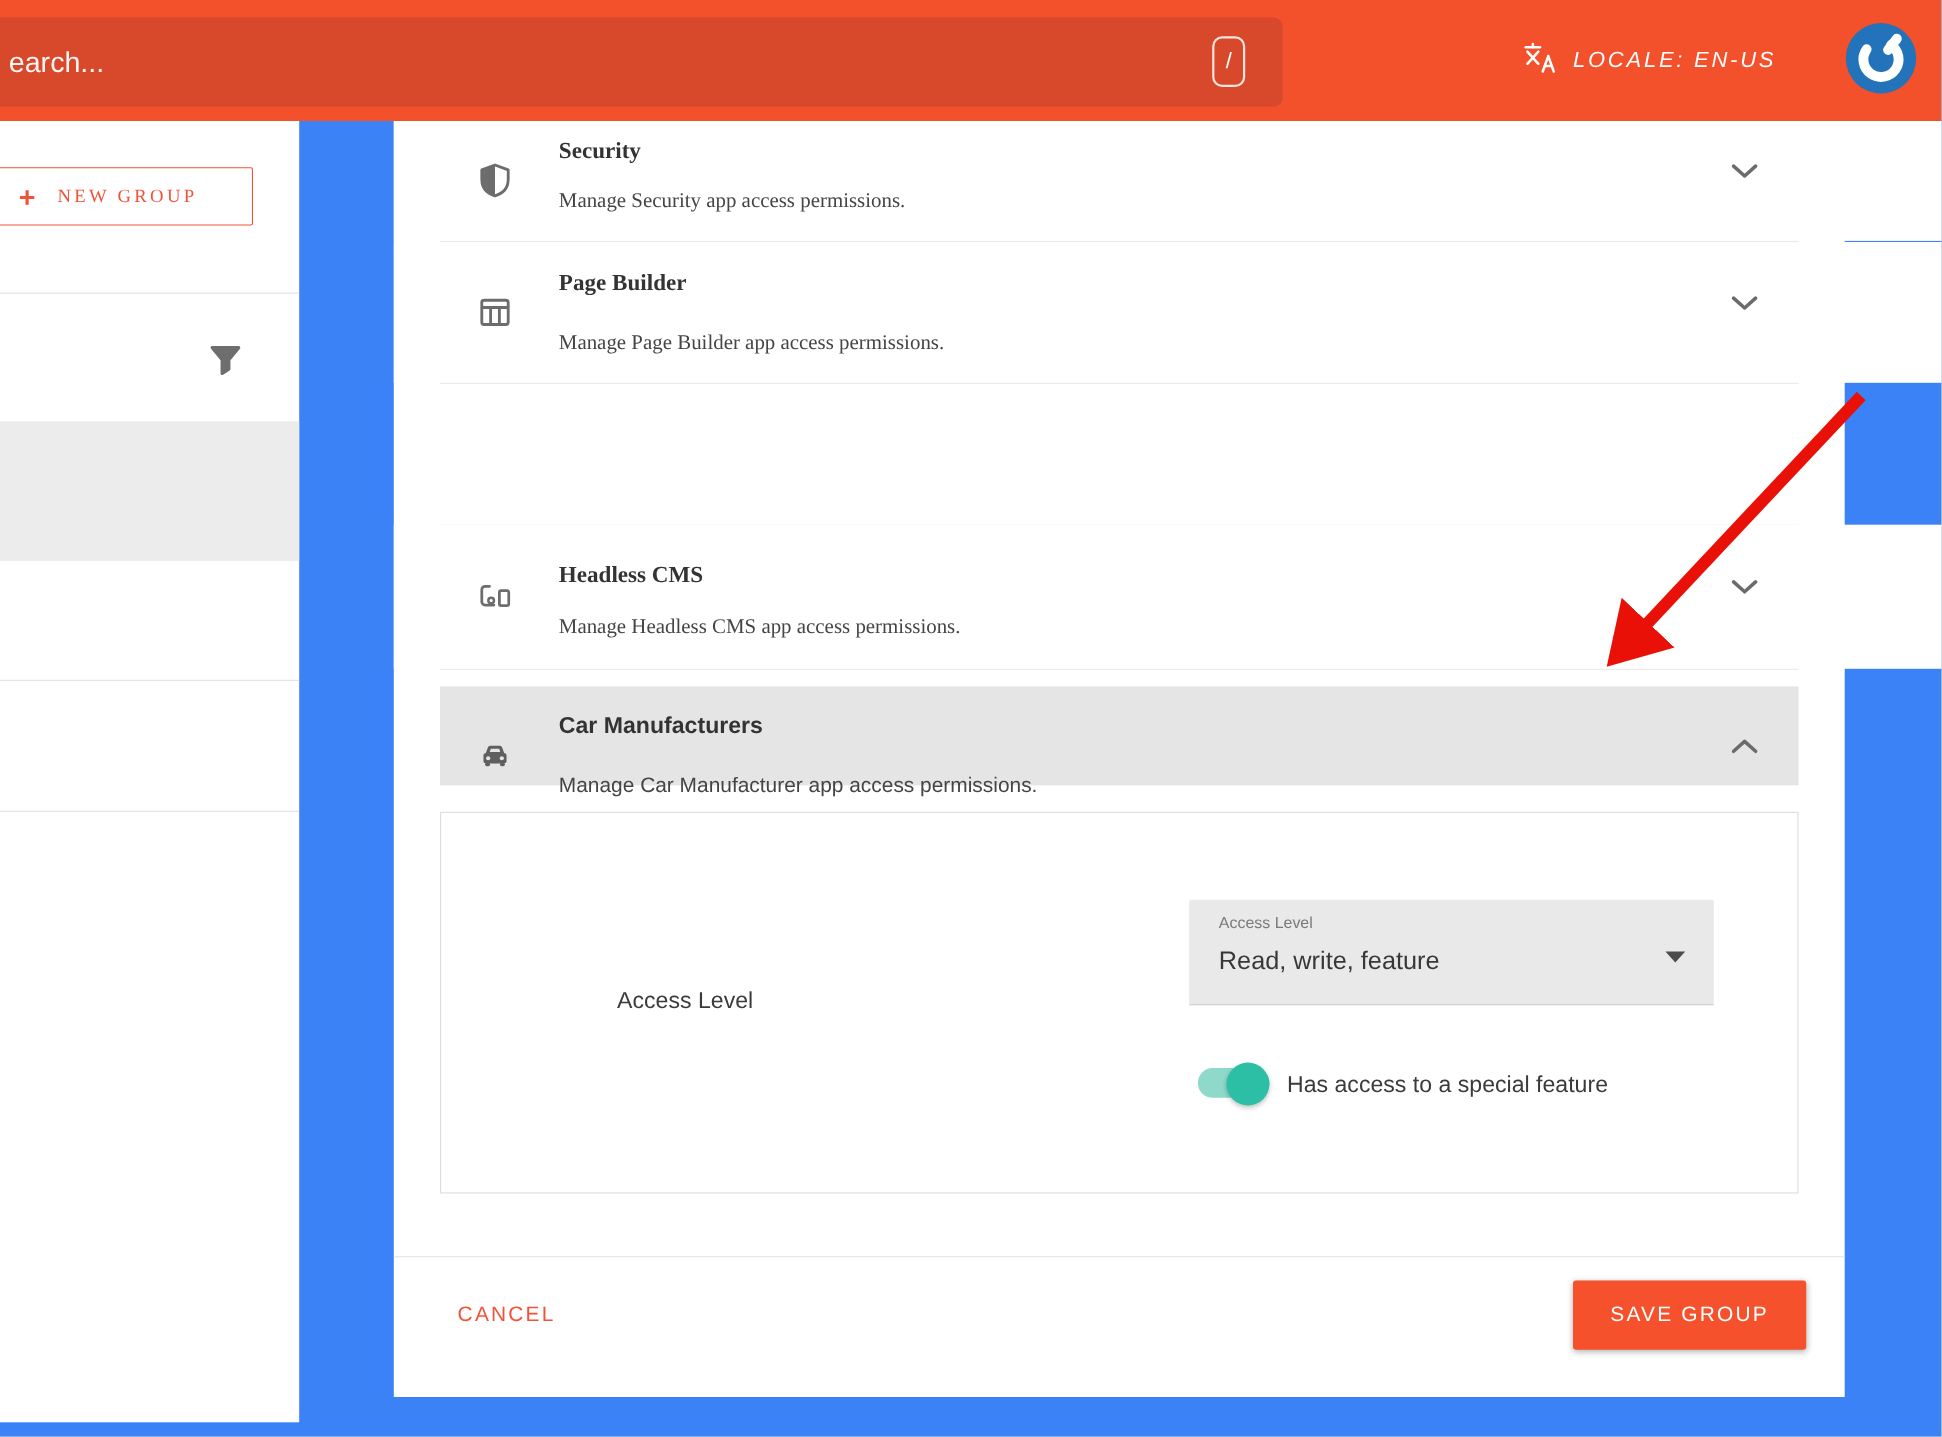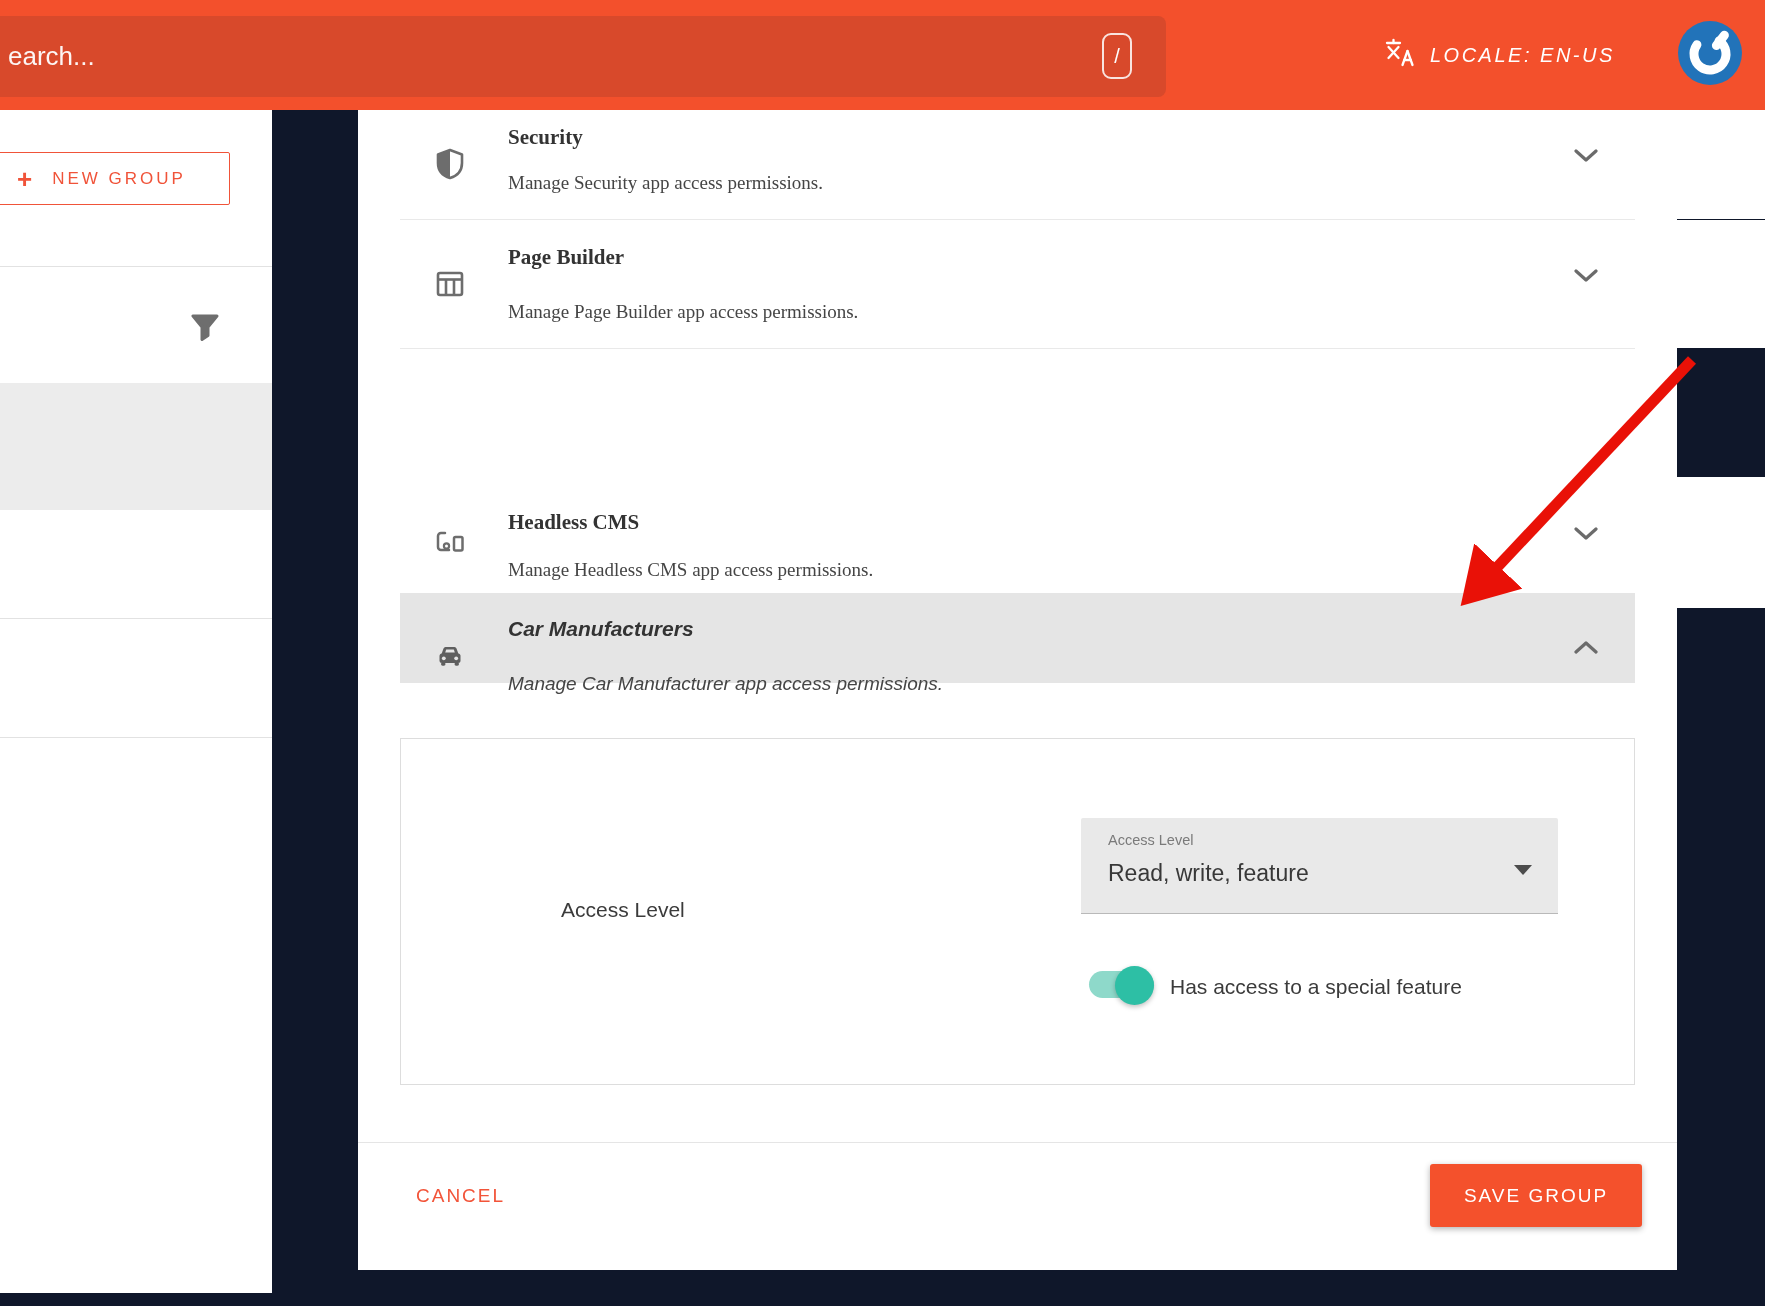--- a/index.html
+++ b/index.html
@@ -1,51 +1,51 @@
 <!DOCTYPE html>
 <html><head>
 <meta charset="utf-8">
 <style>
   * { margin:0; padding:0; box-sizing:border-box; }
   html,body { width:1765px; height:1306px; }
   body { font-family:"Liberation Sans","DejaVu Sans",sans-serif; background:#efefef; }
-  #app { position:relative; width:1765px; height:1306px; overflow:hidden; background:#0f172a;padding-left:16px; }
+  #app { position:relative; width:1765px; height:1306px; overflow:hidden; background:#3b82f6;padding-left:16px; }
   .abs { position:absolute; }
 
   
   .topbar { left:0; top:0; width:1765px; height:110px; background:#f3502c; }
   .searchbox { left:0; top:16px; width:1166px; height:81px; background:#d8492b; border-radius:0 8px 8px 0; }
   .search-text { left:8px; top:0; height:81px; line-height:81px; font-size:26px; color:rgba(255,255,255,.95); }
   .slash-badge { left:1102px; top:17px; width:30px; height:46px; border:2px solid rgba(255,255,255,.85);
                  border-radius:9px; color:#fff; font-size:20px; text-align:center; line-height:42px; }
   .locale-wrap { left:1384px; top:0; height:110px; display:flex; align-items:center; cursor:pointer; }
   .locale-text { margin-left:14px; color:#fff; font-size:20px; letter-spacing:2.5px;font-style:italic; }
   .logo { left:1678px; top:21px; width:64px; height:64px; border-radius:50%; background:#2273b9; }
 
   
   .sidebar { left:0; top:110px; width:272px; height:1183px; background:#fff; }
   .new-group-btn { left:-24px; top:42px; width:254px; height:53px; border:1px solid #f05339; border-radius:2px;
                    display:flex; align-items:center; padding-left:40px; cursor:pointer; background:#fff; }
   .new-group-plus { color:#f05339; font-size:26px; font-weight:bold; margin-right:20px; line-height:1; }
-  .new-group-label { color:#f05339; font-size:17px; letter-spacing:3px; }
+  .new-group-label { color:#f05339; font-size:17px; letter-spacing:3px;font-family:Liberation Serif, serif; }
   .side-div { left:0; width:272px; height:1px; background:#e2e2e2; }
   .funnel { left:191px; top:204px; width:28px; height:27px; cursor:pointer; }
   .side-selected { left:0; top:273px; width:272px; height:127px; background:#ececec; cursor:pointer; }
   .side-row { left:0; width:272px; height:118px; cursor:pointer; }
 
   
   .card { left:358px; top:110px; width:1319px; height:1160px; background:#fff; }
   .row { left:0; width:1487px; cursor:pointer; background:#fff;font-family:Liberation Serif, serif; }
   .row-div { left:42px; width:1235px; height:1px; background:#e9e9e9; }
   .row-icon { left:75px; width:34px; height:34px; }
   .row-title { left:150px; font-size:21px; font-weight:bold; color:#333; line-height:22px; }
   .row-desc { left:150px; font-size:19px; color:#454545; line-height:20px; }
   .chev { left:1216px; width:24px; height:32px; cursor:pointer; }
 
-  .band { left:42px; top:483px; width:1235px; height:90px; background:#e5e5e5; cursor:pointer;font-style:italic; }
+  .band { left:42px; top:514px; width:1235px; height:90px; background:#e5e5e5; cursor:pointer; }
   .band .row-icon { left:33px; top:46px; }
   .band .row-title { left:108px; top:25px; }
   .band .row-desc { left:108px; top:81px; }
   .band .chev { left:1174px; top:47px; }
 
   
   .panel { left:42px; top:628px; width:1235px; height:347px; background:#fff; border:1px solid #ddd; }
   .field-label { left:160px; top:159px; font-size:21px; color:#3b3b3b; }
   .select { left:680px; top:79px; width:477px; height:96px; background:#e9e9e9; border-bottom:1px solid #b9b9b9;
             border-radius:2px 2px 0 0; cursor:pointer; }

